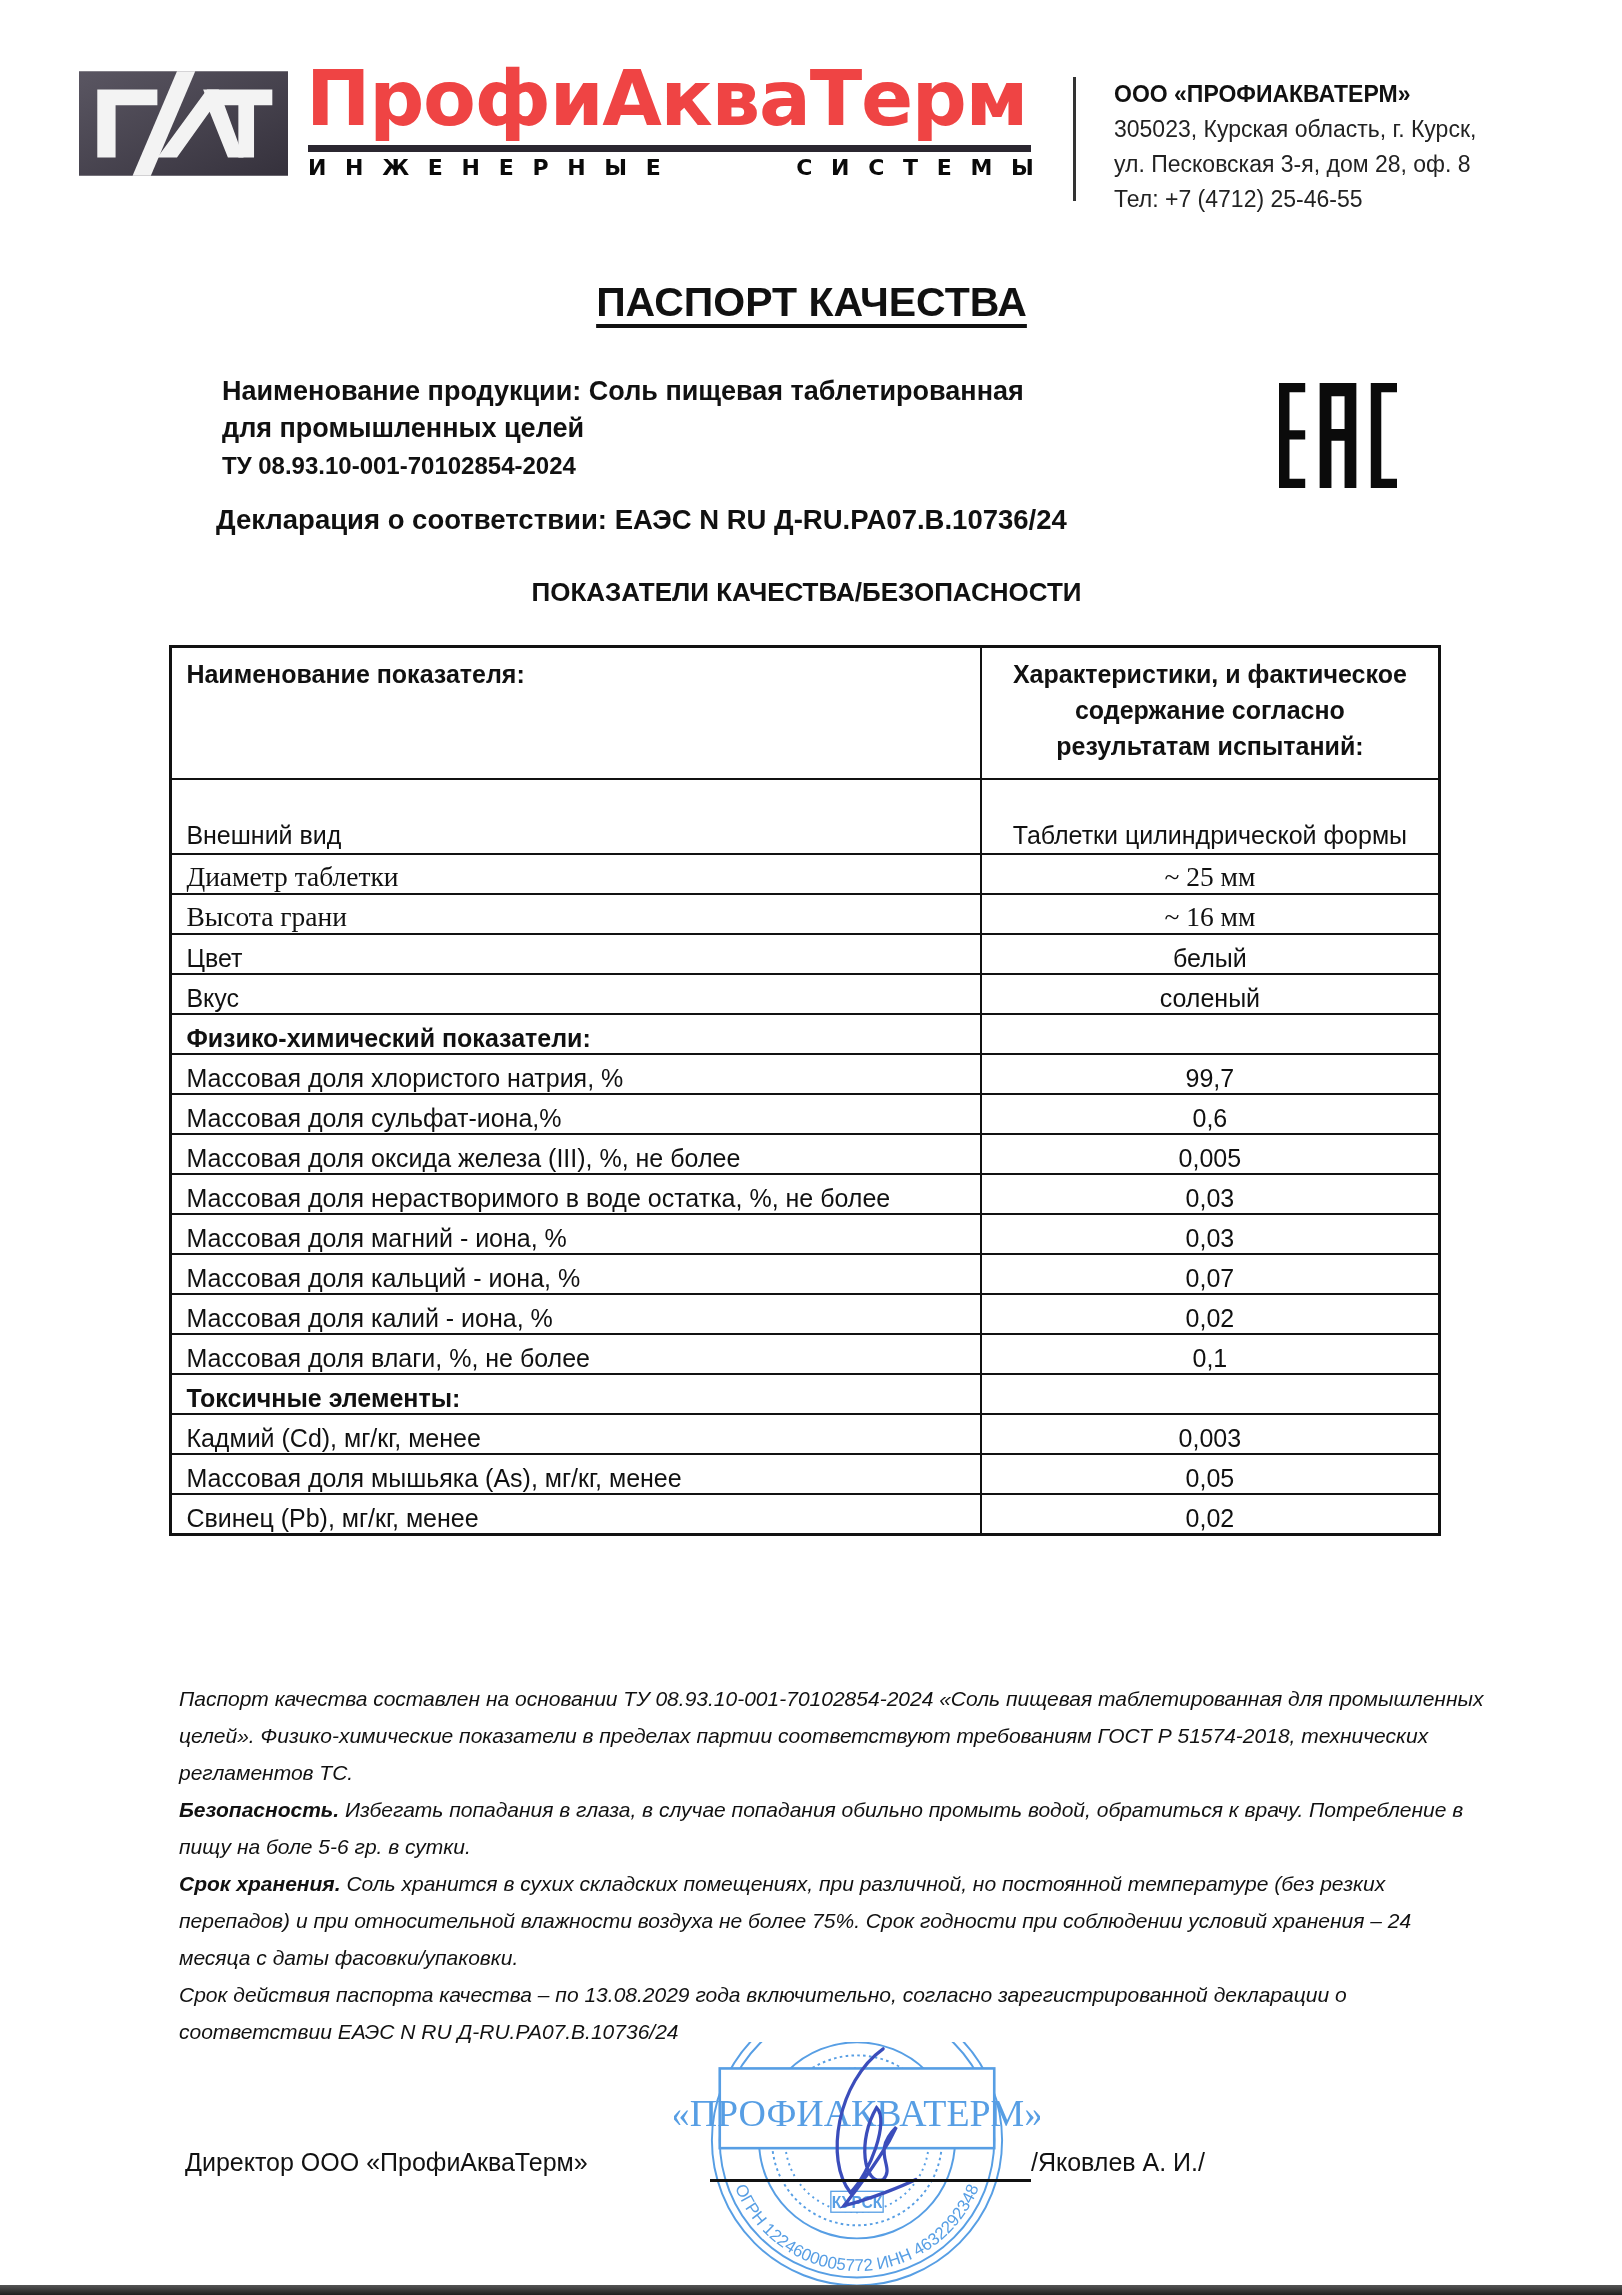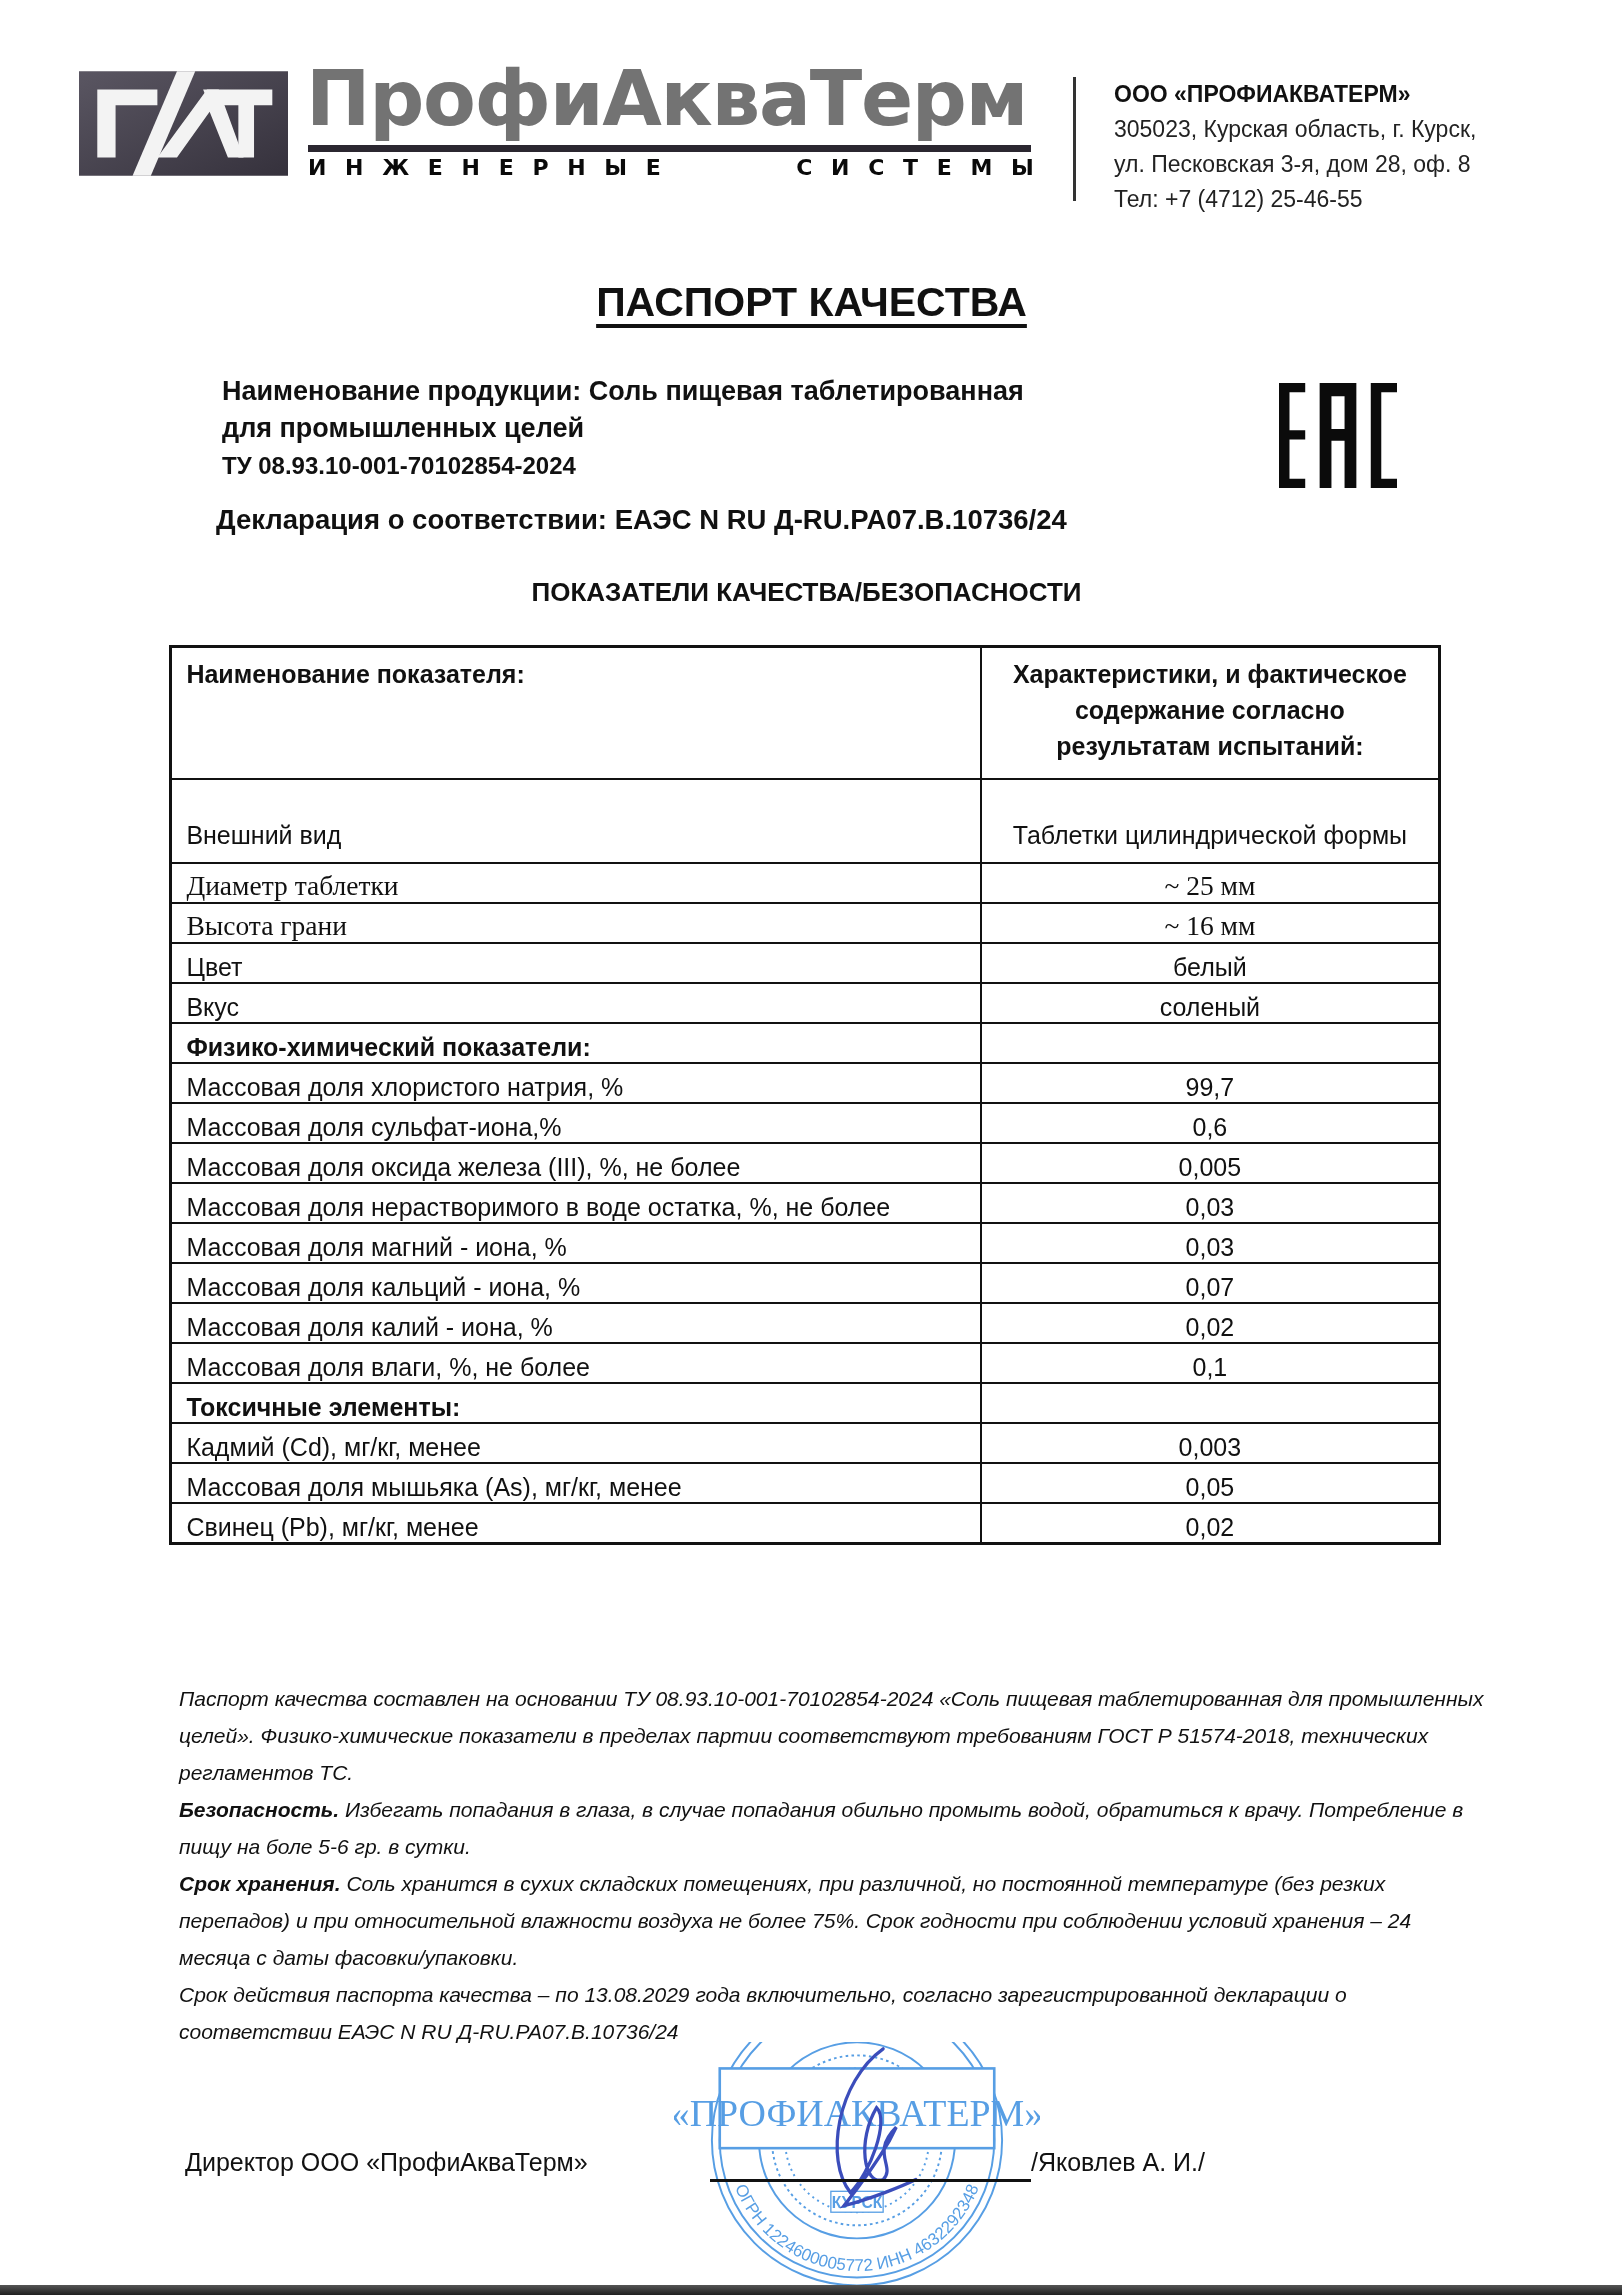--- a/index.html
+++ b/index.html
@@ -6,21 +6,21 @@
   body {
     width: 1623px; height: 2295px; position: relative; overflow: hidden;
     font-family: "Liberation Sans", "DejaVu Sans", sans-serif; color: #111;
   }
   .abs { position: absolute; }
 
   
   .logo-mark { left: 79px; top: 71px; width: 209px; height: 105px; }
   .brand-name {
     left: 306px; top: 60px; font-size: 77px; font-weight: 700; letter-spacing: -1.3px;
-    line-height: 1; color: #737373; font-family: "DejaVu Sans", sans-serif;
+    line-height: 1; color: #ef4444; font-family: "DejaVu Sans", sans-serif;
   }
   .brand-rule { left: 308px; top: 145px; width: 723px; height: 6.5px; background: #2b2730; }
   .brand-sub {
     left: 308px; top: 157px; width: 726px; font-size: 22px; font-weight: 700;
     line-height: 1; display: flex; justify-content: space-between; color: #0a0a0a;
     font-family: "DejaVu Sans", sans-serif;
   }
   .brand-sub .gap { width: 98px; }
   .header-divider { left: 1073px; top: 77px; width: 2.6px; height: 124px; background: #333; }
   .company-block { left: 1114px; top: 77px; font-size: 23px; line-height: 35px; color: #222; }
@@ -39,21 +39,21 @@
 
   
   .qtable {
     left: 169px; top: 645px; width: 1272px; border-collapse: collapse;
     border: 3.3px solid #111; font-size: 25px;
   }
   .qtable td { border: 2px solid #111; padding: 0 14.4px; height: 38px; vertical-align: bottom; }
   .qtable td.col-name { width: 779px; text-align: left; }
   .qtable td.col-val { text-align: center; }
   .qtable tr.header td { height: 122px; vertical-align: top; font-weight: 700; padding-top: 7.9px; line-height: 36px; }
-  .qtable tr.tall td { height: 72px; line-height: 34px; padding-bottom: 10px; }
+  .qtable tr.tall td { height: 72px; line-height: 34px; padding-bottom: 1px; }
   .qtable tr.section td { font-weight: 700; }
   .qtable .serif { font-family: "Liberation Serif", "DejaVu Serif", serif; font-size: 27.5px; }
 
   
   .notes { left: 179px; top: 1680px; width: 1309px; font-size: 21px; line-height: 37px; font-style: italic; }
   .notes p { margin: 0; }
   .notes b { font-weight: 700; }
 
   
   .sign-label { left: 185px; top: 2148px; font-size: 25px; }

